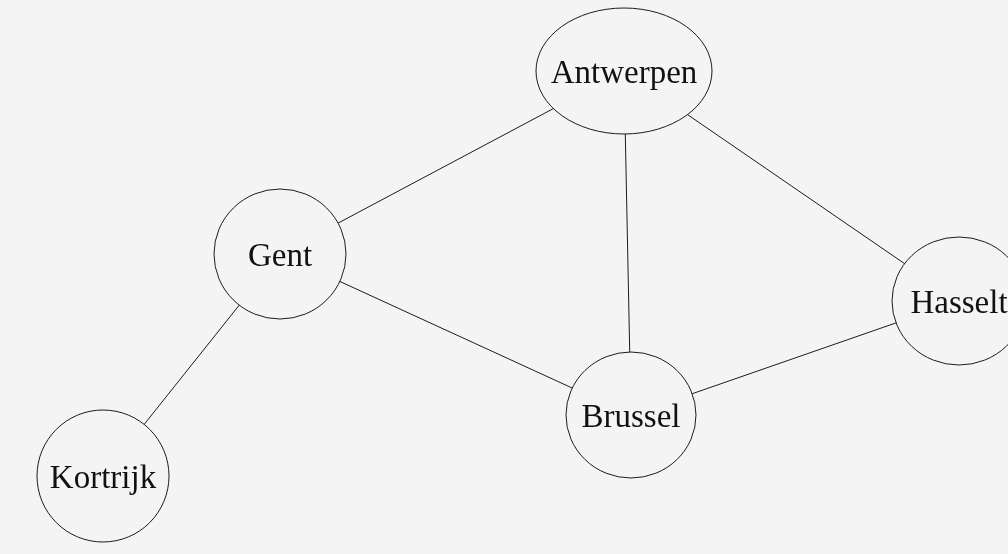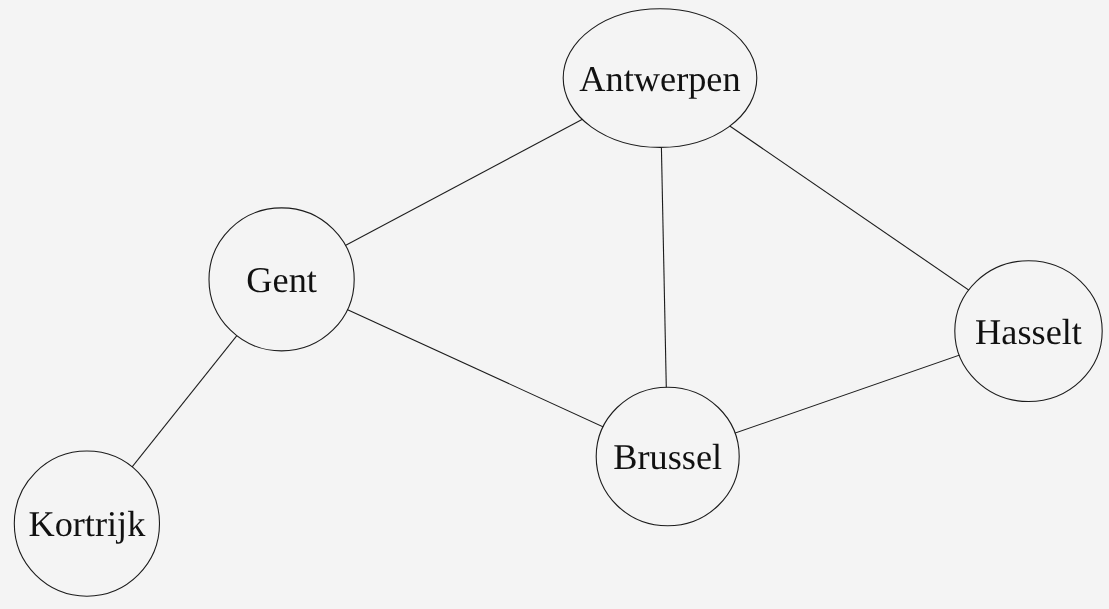--- a/index.html
+++ b/index.html
@@ -9,20 +9,21 @@
   body {
     width: 1008px;
     height: 554px;
     overflow: hidden;
     font-family: "Liberation Serif", serif;
   }
   .canvas-wrap {
     width: 952px;
     height: 554px;
     position: relative;
+    padding-left: 24px;
   }
   svg {
     display: block;
   }
   .node-label {
     font-family: "Liberation Serif", serif;
     font-size: 33px;
   }
 </style>
 </head>

